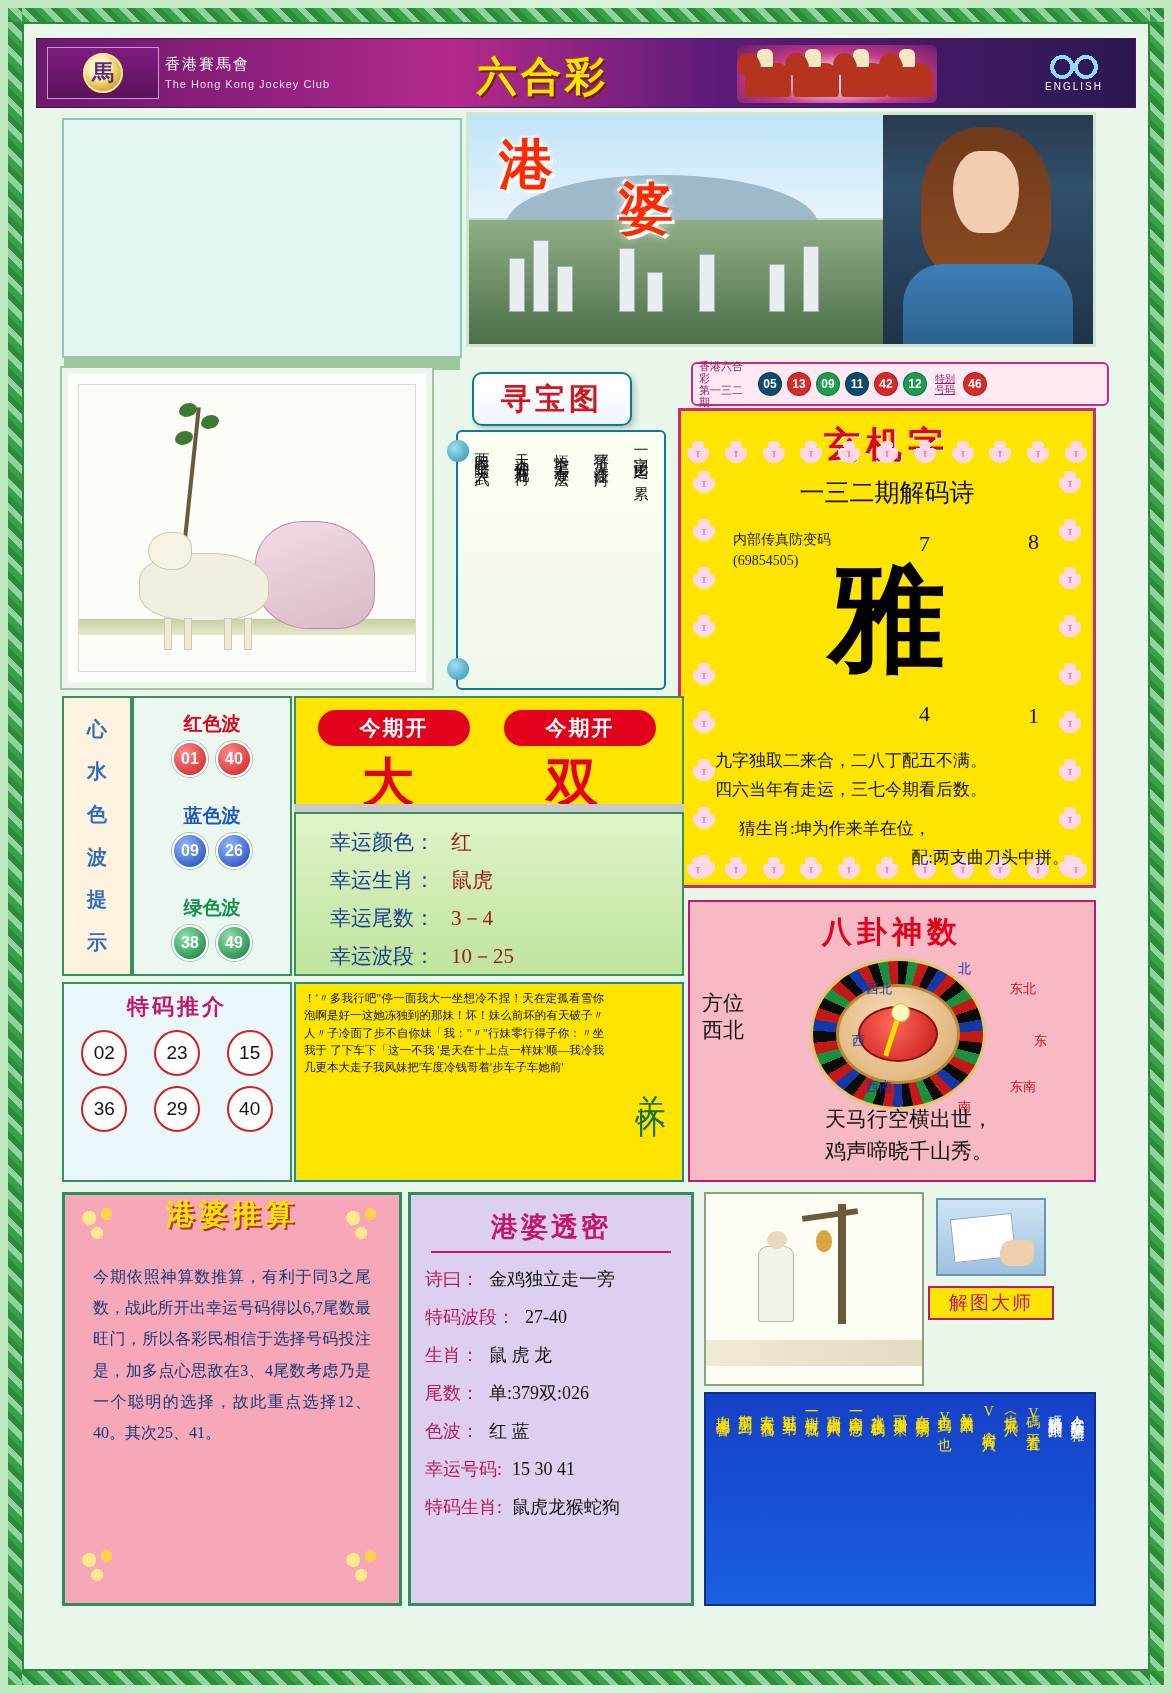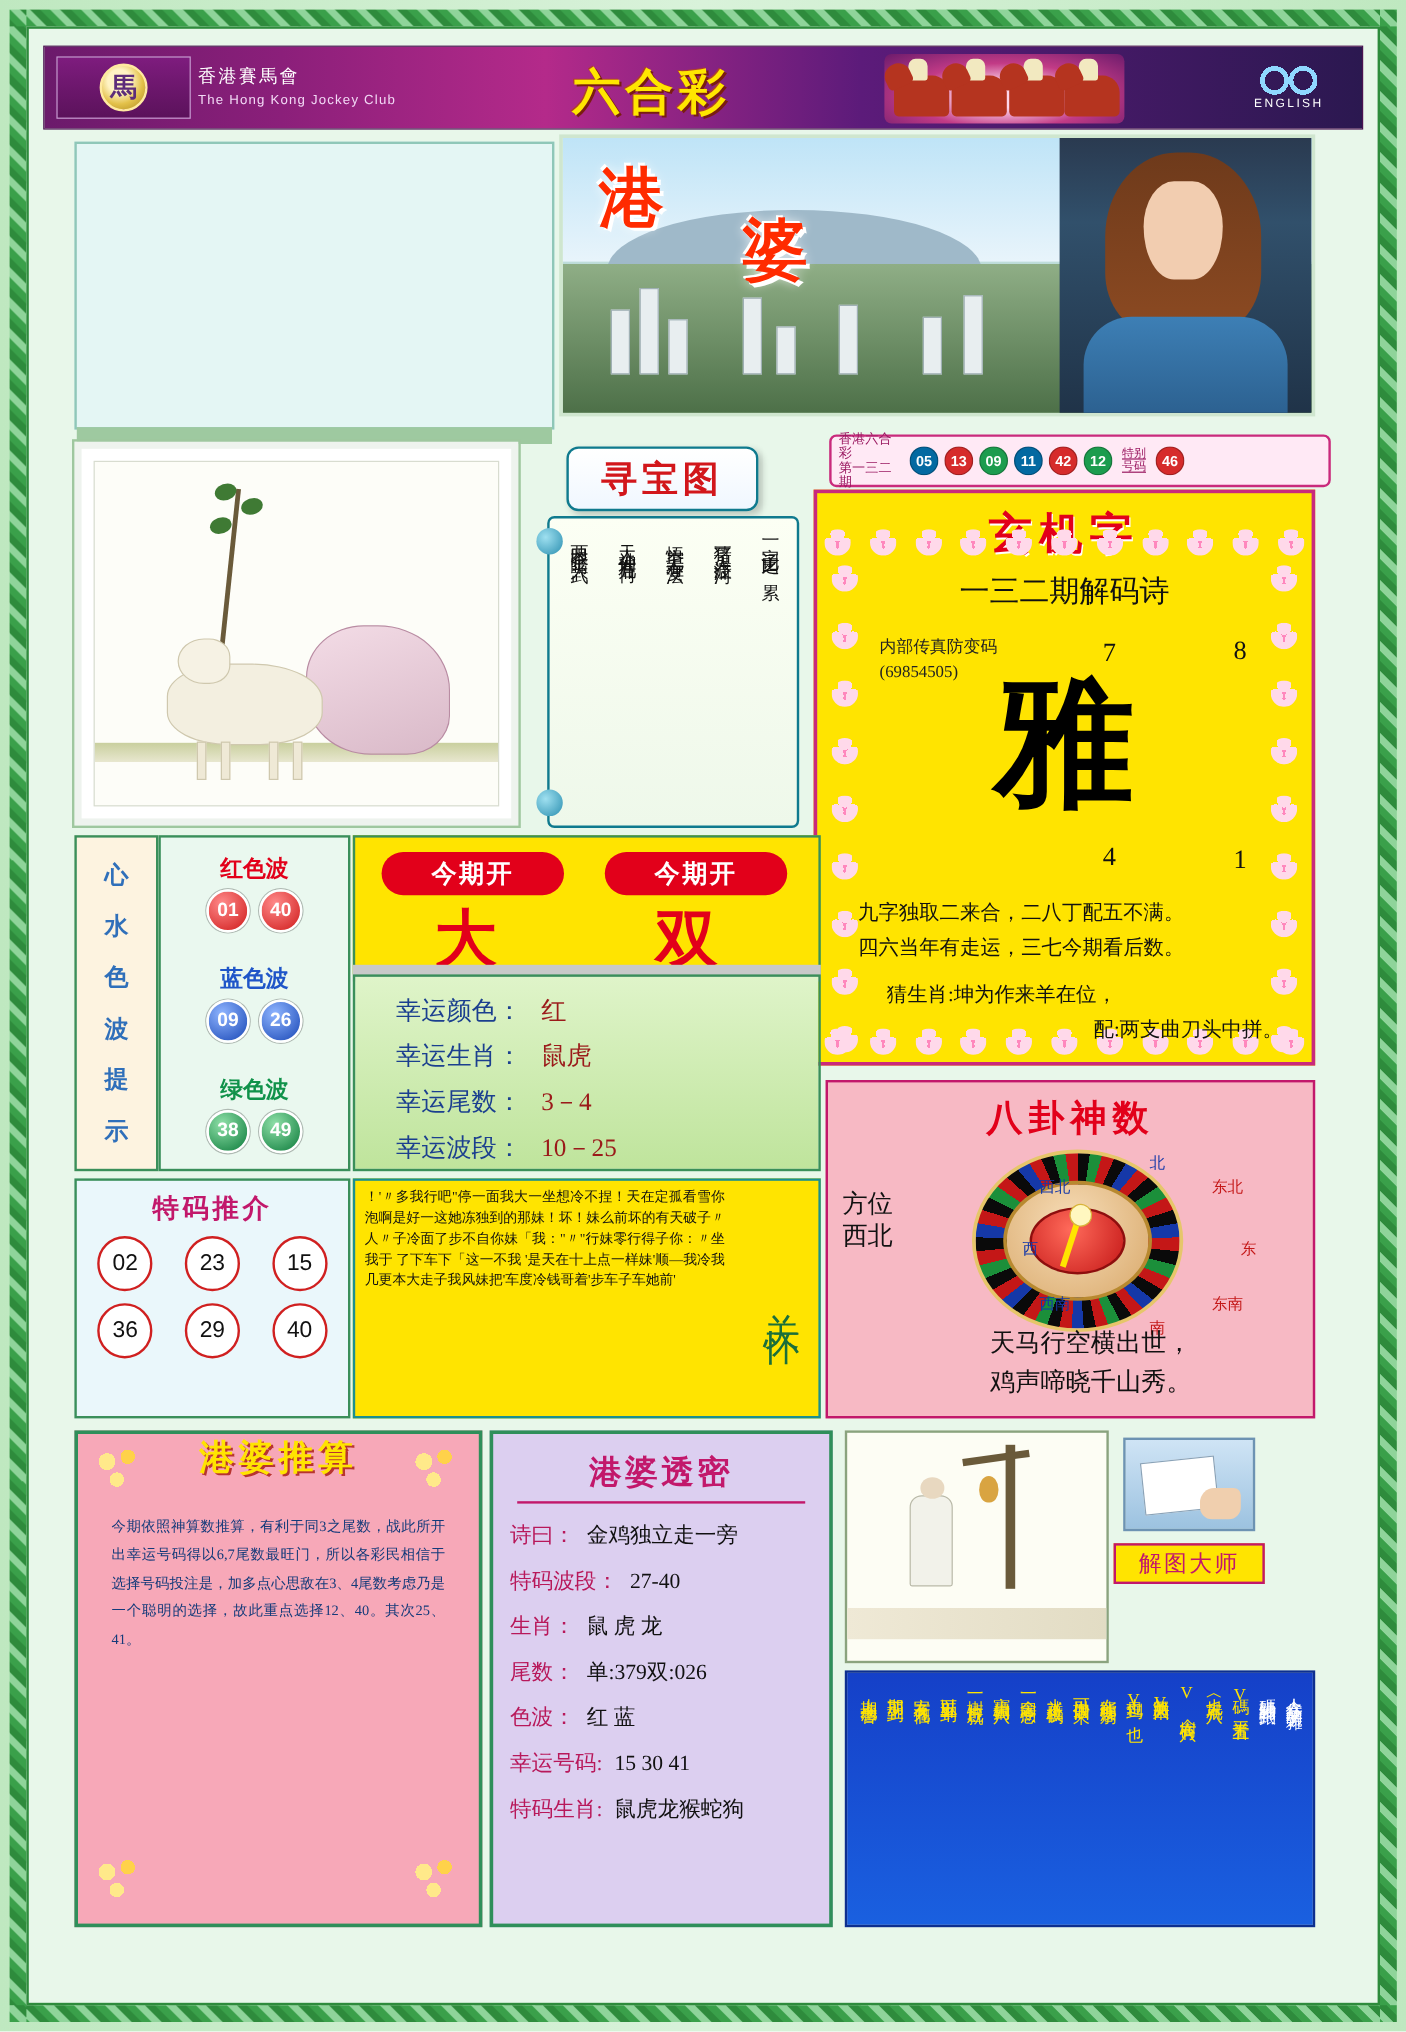--- a/index.html
+++ b/index.html
@@ -235,21 +235,21 @@
     background: #ffe9f5; border: 2px solid #c92a7c; border-radius: 6px;
     display:flex; align-items:center; padding: 0 6px; gap: 5px; margin-left: 13px;
   }
   .lot-label{ font-size: 11px; color:#9b1a62; line-height:1.1; width: 54px; }
   .ball-sm{
     width: 24px; height: 24px; border-radius: 50%;
     display:flex; align-items:center; justify-content:center;
     font-size: 12px; font-weight: bold; color:#fff;
     border:1px solid rgba(0,0,0,.25);
   }
-  .b-blue{ background:#0369a1 } .b-red{ background:#d62b2b } .b-green{ background:#1c9c4e }
+  .b-blue{ background:#0c4a6e } .b-red{ background:#d62b2b } .b-green{ background:#1c9c4e }
   .lot-plus{ font-size: 10px; color:#9b1a62; width: 26px; text-align:center; line-height:1.1;text-decoration:underline;}
   .xuanji h2{
     margin: 10px 0 0; text-align:center; font-size: 36px; color:#e2001a;
     letter-spacing: 6px; font-family:"Liberation Serif", serif;
     text-shadow: 1px 1px 0 #fff;
   }
   .xuanji .sub{
     text-align:center; font-size: 25px; color:#111; margin-top: 6px;
     font-family:"Liberation Serif", serif;
   }
@@ -453,21 +453,21 @@
   .tuisuan{
     position:absolute; left: 26px; top: 1082px; width: 340px; height: 414px;
     background:#f7a8b8; border: 3px solid #2f8f5a;
   }
   .tuisuan h2{
     margin: 0 0 0; text-align:center; font-size: 29px; color:#ffe400;
     letter-spacing: 4px; font-family:"Liberation Serif", serif;
     text-shadow: 2px 2px 0 #b8342f;
   }
   .tuisuan p{
-    margin: 26px 28px 0; font-size: 12px; color:#143a7a; line-height: 1.95;
+    margin: 26px 28px 0; font-size: 16px; color:#143a7a; line-height: 1.95;
     font-family:"Liberation Serif", serif; text-align: justify;
   }
   .gold-orn{
     position:absolute; width: 54px; height: 50px;
     background:
       radial-gradient(circle at 30% 30%, #ffe98a 0 7px, transparent 7px),
       radial-gradient(circle at 62% 22%, #ffd24a 0 6px, transparent 6px),
       radial-gradient(circle at 45% 60%, #ffe98a 0 6px, transparent 6px);
   }
   .gold-orn.tl{ left: 8px; top: 8px } .gold-orn.tr{ right: 8px; top: 8px }

